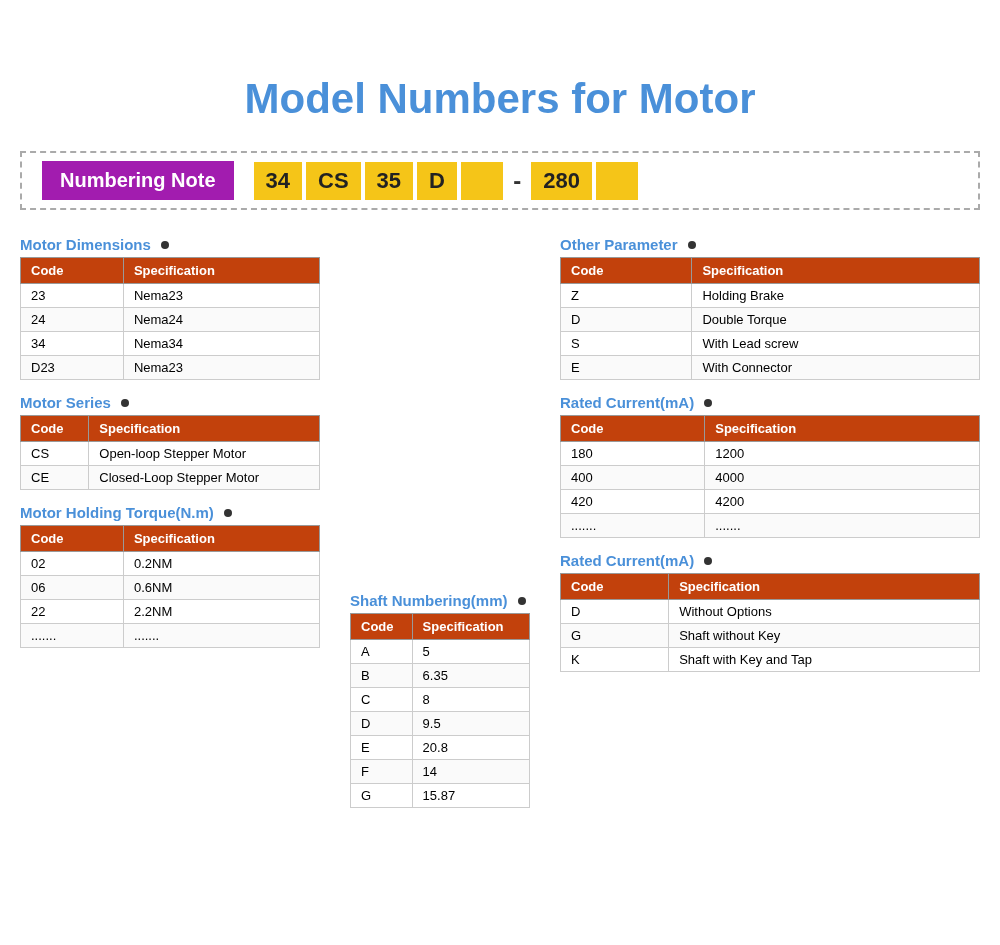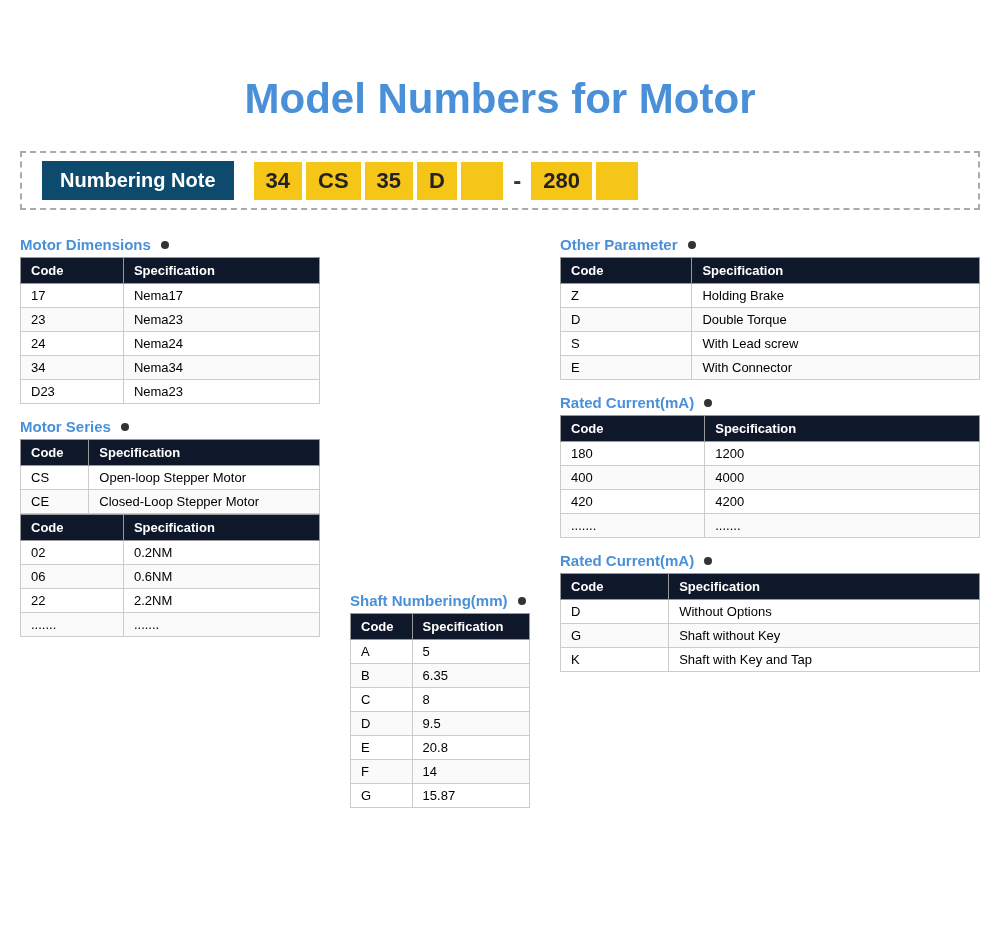--- a/index.html
+++ b/index.html
@@ -34,21 +34,21 @@
       display: flex;
       align-items: center;
       border: 2px dashed #aaa;
       padding: 8px 20px;
       margin-bottom: 12px;
       background: #fff;
       position: relative;
     }
 
     .numbering-label {
-      background: #0c4a6e;
+      background: #a21caf;
       color: #fff;
       font-weight: bold;
       font-size: 20px;
       padding: 8px 18px;
       margin-right: 20px;
     }
 
     .code-blocks {
       display: flex;
       align-items: center;
@@ -100,21 +100,21 @@
     }
 
     
     table {
       border-collapse: collapse;
       font-size: 13px;
       width: 100%;
     }
 
     table th {
-      background: #0f172a;
+      background: #c2410c;
       color: #fff;
       padding: 5px 10px;
       text-align: left;
       border: 1px solid #999;
     }
 
     table td {
       padding: 4px 10px;
       border: 1px solid #ccc;
       background: #fff;
@@ -173,24 +173,20 @@
       <div class="section-title">Motor Dimensions</div>
       <table>
         <thead>
           <tr>
             <th>Code</th>
             <th>Specification</th>
           </tr>
         </thead>
         <tbody>
           <tr>
-            <td>17</td>
-            <td>Nema17</td>
-          </tr>
-          <tr>
             <td>23</td>
             <td>Nema23</td>
           </tr>
           <tr>
             <td>24</td>
             <td>Nema24</td>
           </tr>
           <tr>
             <td>34</td>
             <td>Nema34</td>
@@ -215,20 +211,21 @@
             <td>CS</td>
             <td>Open-loop Stepper Motor</td>
           </tr>
           <tr>
             <td>CE</td>
             <td>Closed-Loop Stepper Motor</td>
           </tr>
         </tbody>
       </table>
 
+      <div class="section-title">Motor Holding Torque(N.m)</div>
       <table>
         <thead>
           <tr>
             <th>Code</th>
             <th>Specification</th>
           </tr>
         </thead>
         <tbody>
           <tr>
             <td>02</td>

